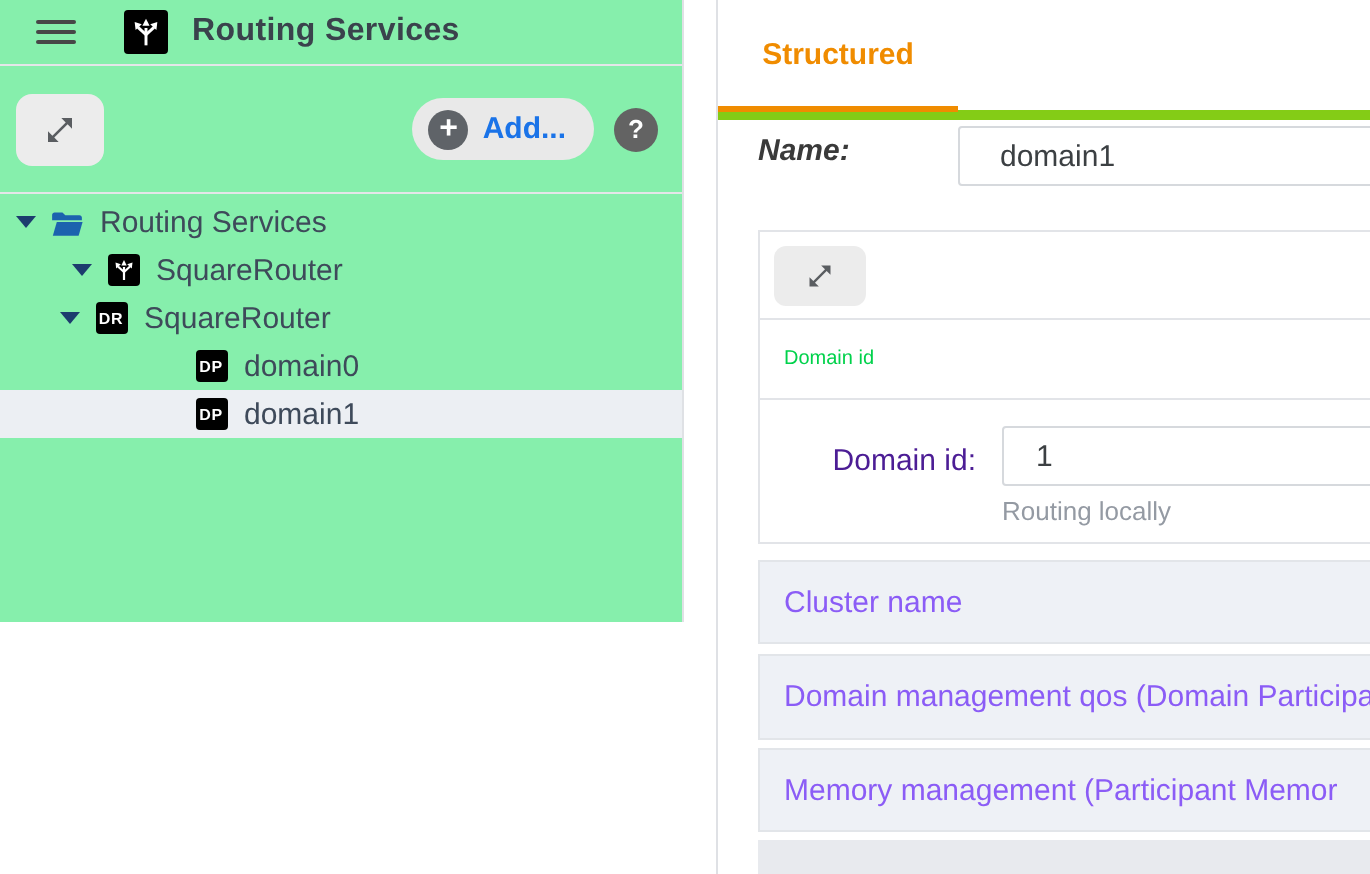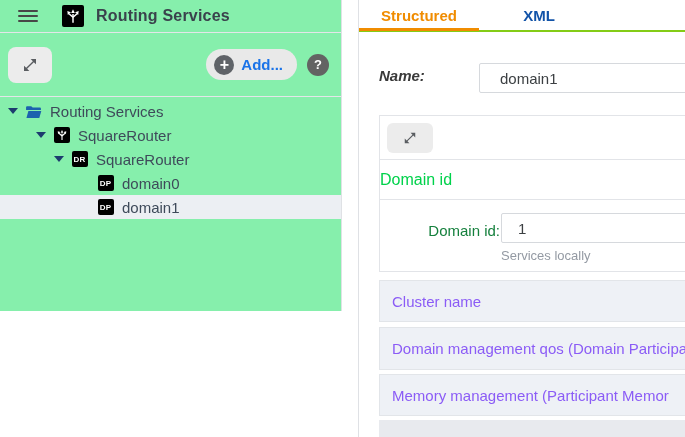--- a/index.html
+++ b/index.html
@@ -44,43 +44,43 @@
                display:flex; align-items:center; justify-content:center; }
   .badge { width:16px; height:16px; background:#000; border-radius:2px; color:#fff;
            font-size:8px; font-weight:bold; display:flex; align-items:center; justify-content:center;
            letter-spacing:.3px; }
   .sq-logo { width:16px; height:16px; background:#000; border-radius:2px;
              display:flex; align-items:center; justify-content:center; }
 
   
   .right-panel { position:absolute; left:358px; top:0; width:327px; height:437px;
                  border-left:1px solid #dfe1e5; background:#fff; }
-  .tabs { height:32px; display:flex; border-bottom:2px solid #84cc16; }
+  .tabs { height:60px; display:flex; border-bottom:5px solid #84cc16; }
   .tab { width:120px; display:flex; align-items:center; justify-content:center;
          font-size:15px; font-weight:bold; position:relative; cursor:pointer; }
   .tab.active { color:#f08c00; }
   .tab.active::after { content:""; position:absolute; left:0; right:0; bottom:-1px; height:3px; background:#f08c00; }
   .tab.inactive { color:#1253a8; }
 
   .name-row { position:absolute; left:0; top:55px; width:700px; }
   .name-label { position:absolute; left:20px; top:12px; font-size:15px; font-weight:bold; color:#3a3a3a;font-style:italic; }
   .text-input { position:absolute; height:30px; background:#fff; border:1px solid #d6d9dd; border-radius:2px;
                 font-family:"Liberation Sans",sans-serif; font-size:15px; color:#3c4043; padding-left:20px; }
   .name-input { left:120px; top:8px; width:250px; }
 
   .detail-card { position:absolute; left:20px; top:115px; width:345px; height:157px;
                  border:1px solid #e2e4e8; background:#fff; }
   .card-btn-row { height:44px; border-bottom:1px solid #e2e4e8; display:flex; align-items:center; }
   .expand-btn-sm { width:46px; height:30px; background:#ececec; border:none; border-radius:6px;
                    margin-left:7px; display:flex; align-items:center; justify-content:center; cursor:pointer; }
   .card-title-row { height:40px; border-bottom:1px solid #e2e4e8; display:flex; align-items:center; }
-  .card-title { font-size:16px; color:#00d24b; }
+  .card-title { margin-left:12px; font-size:10px; color:#00d24b; }
   .card-field-row { position:relative; height:71px; }
-  .field-label { position:absolute; left:12px; top:22px; width:108px; text-align:right;
-                 font-size:15px; color:#15803d; }
+  .field-label { position:absolute; left:0; top:22px; width:108px; text-align:right;
+                 font-size:15px; color:#4c1d95; }
   .field-input { left:121px; top:13px; width:230px; padding-left:16px; }
   .field-helper { position:absolute; left:121px; top:48px; font-size:13px; color:#949aa3; }
 
   .section-row { position:absolute; left:20px; width:345px; background:#eef1f6;
                  border:1px solid #e2e5e9; display:flex; align-items:center; cursor:pointer; }
   .section-row span { margin-left:12px; font-size:15px; color:#8b5cf6; white-space:nowrap; overflow:hidden; }
   .sec-1 { top:280px; height:42px; }
   .sec-2 { top:327px; height:43px; }
   .sec-3 { top:374px; height:42px; }
   .bottom-strip { position:absolute; left:20px; top:420px; width:345px; height:17px; background:#e8eaee; }
@@ -160,21 +160,21 @@
               <polygon points="12,2 9.3,7.4 14.7,7.4"></polygon>
               <polygon points="3.5,4.5 4.2,10.5 8.8,6.2"></polygon>
               <polygon points="20.5,4.5 19.8,10.5 15.2,6.2"></polygon>
             </g>
           </svg>
         </span>
       </span>
       <span>SquareRouter</span>
     </div>
 
-    <div class="tree-row" style="padding-left:54px;align-items:center;">
+    <div class="tree-row" style="padding-left:30px;align-items:center;">
       <span class="caret"></span>
       <span class="tree-icon">
         <span class="badge">DR</span>
       </span>
       <span>SquareRouter</span>
     </div>
 
     <div class="tree-row" style="padding-left:97px;">
       <span class="tree-icon">
         <span class="badge">DP</span>
@@ -189,21 +189,20 @@
       <span>domain1</span>
     </div>
 
   </div>
 </div>
 
 <div class="right-panel">
 
   <div class="tabs">
     <div class="tab active">Structured</div>
-    <div class="tab inactive">XML</div>
   </div>
 
   <div class="name-row">
     <span class="name-label">Name:</span>
     <input class="text-input name-input" type="text" value="domain1" style="">
   </div>
 
   <div class="detail-card">
     <div class="card-btn-row">
       <button class="expand-btn-sm">
@@ -213,21 +212,21 @@
           </svg>
         </span>
       </button>
     </div>
     <div class="card-title-row">
       <span class="card-title">Domain id</span>
     </div>
     <div class="card-field-row">
       <span class="field-label">Domain id:</span>
       <input class="text-input field-input" type="text" value="1" style="">
-      <span class="field-helper">Services locally</span>
+      <span class="field-helper">Routing locally</span>
     </div>
   </div>
 
   <div class="section-row sec-1">
     <span>Cluster name</span>
   </div>
   <div class="section-row sec-2">
     <span>Domain management qos (Domain Participa</span>
   </div>
   <div class="section-row sec-3">

